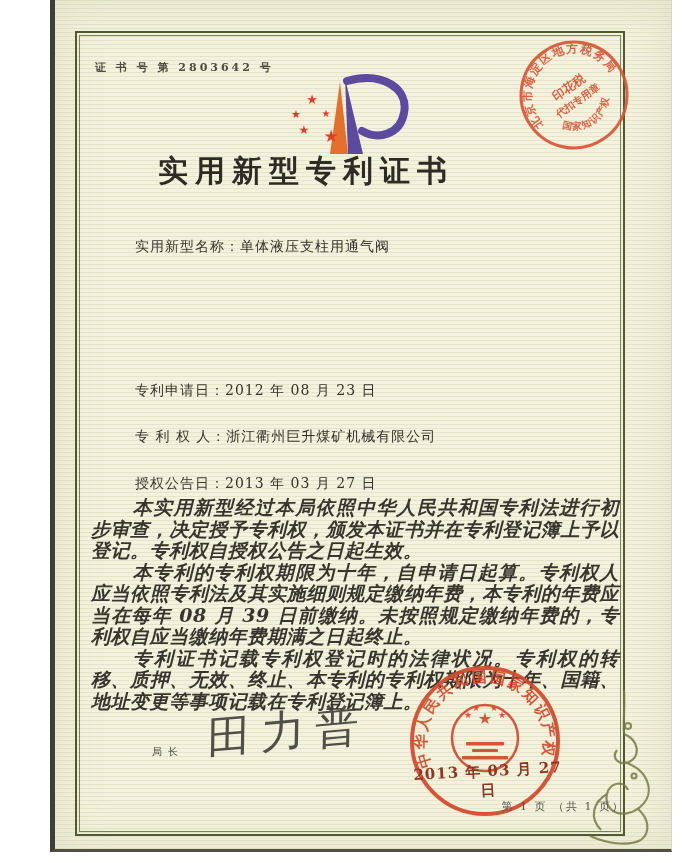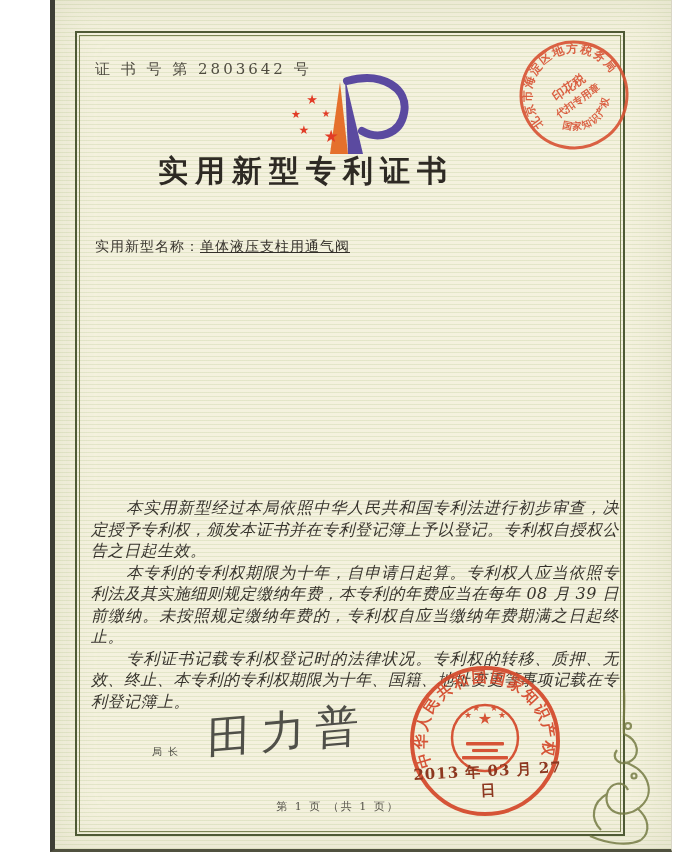--- a/index.html
+++ b/index.html
@@ -23,42 +23,42 @@
   
   .frame {
     position:absolute; left:20px; top:31px; width:550px; height:805px;
     border:2px solid #4f5a35;
   }
   .frame::after {
     content:""; position:absolute; inset:2px; border:1px solid #7c8454;
   }
   .cert-no {
     position:absolute; left:40px; top:60px;
-    font-size:15px; letter-spacing:3px; color:#4f4c41;
+    font-size:11px; letter-spacing:3px; color:#4f4c41;font-weight:bold;
   }
   .logo { position:absolute; left:227px; top:74px; width:130px; height:84px; }
   .title {
     position:absolute; left:20px; top:151px; width:462px; text-align:center;
     font-size:30px; font-weight:700; letter-spacing:7px; color:#2e2a24;
   }
   .tax-stamp {
     position:absolute; left:462px; top:38px; width:114px; height:114px;
     transform:rotate(-35deg); opacity:.9;
   }
   .field-row {
     position:absolute; left:40px; width:510px;
     font-size:14px; color:#36332c; letter-spacing:1px; white-space:nowrap;
   }
   .r1{top:238px} .r2{top:294px} .r3{top:337px} .r4{top:382px} .r5{top:428px} .r6{top:475px}
-  .field-row .lbl { color:#3a372f; }
-  .field-row .val { color:#34312a;text-decoration:underline; }
+  .field-row .lbl { color:#3a372f;margin-left:40px; }
+  .field-row .val { color:#34312a; }
   .body-text {
     position:absolute; left:36px; top:497px; width:528px;
-    font-size:16px; line-height:21.5px; text-align:justify;
-    font-style:italic; color:#38352e; letter-spacing:0.5px;
+    font-size:19px; line-height:21.5px; text-align:justify;
+    font-style:italic; color:#38352e; letter-spacing:0.5px;font-weight:bold;
   }
   .body-text p { margin:0; text-indent:2.2em; }
   .signer-title {
     position:absolute; left:97px; top:745px;
     font-size:10px; letter-spacing:6px; color:#45453c;
   }
   .signature-name {
     position:absolute; left:152px; top:702px;
     font-size:44px; letter-spacing:10px; color:#3a3a35;
     font-family:"DejaVu Sans","Liberation Sans",sans-serif;
@@ -67,21 +67,21 @@
   .office-seal {
     position:absolute; left:351px; top:662px; width:158px; height:158px; opacity:.93;
   }
   .seal-date {
     position:absolute; left:352px; top:762px; width:162px; text-align:center;
     font-size:15px; font-weight:700; color:#8d3820; letter-spacing:1px;
     transform:rotate(-3deg); z-index:5;
   }
   .flourish { position:absolute; left:523px; top:690px; width:100px; height:158px; }
   .footer {
-    position:absolute; left:8px; top:799px; width:550px; text-align:center;
+    position:absolute; left:20px; top:799px; width:550px; text-align:right;
     font-size:11px; letter-spacing:2px; color:#55534a;
   }
 </style>
 </head>
 <body>
 
 <div class="scan">
 
   <div class="frame"></div>
 
@@ -111,20 +111,29 @@
     </text>
     <text font-size="9.5" fill="#d85233" letter-spacing="1" font-weight="bold">
       <textPath href="#taxBottom">国家知识产权局</textPath>
     </text>
     <text x="56" y="51" font-size="12" fill="#d85233" text-anchor="middle" font-weight="bold">印花税</text>
     <text x="56" y="66" font-size="10" fill="#d85233" text-anchor="middle" font-weight="bold">代扣专用章</text>
   </svg>
 
   <div class="field-row r1">
     <span class="lbl">实用新型名称：</span><span class="val">单体液压支柱用通气阀</span>
+  </div>
+  <div class="field-row r4">
+    <span class="lbl">专利申请日：</span><span class="val">2012 年 08 月 23 日</span>
+  </div>
+  <div class="field-row r5">
+    <span class="lbl">专 利 权 人：</span><span class="val">浙江衢州巨升煤矿机械有限公司</span>
+  </div>
+  <div class="field-row r6">
+    <span class="lbl">授权公告日：</span><span class="val">2013 年 03 月 27 日</span>
   </div>
 
   <div class="body-text">
     <p>本实用新型经过本局依照中华人民共和国专利法进行初步审查，决定授予专利权，颁发本证书并在专利登记簿上予以登记。专利权自授权公告之日起生效。</p>
     <p>本专利的专利权期限为十年，自申请日起算。专利权人应当依照专利法及其实施细则规定缴纳年费，本专利的年费应当在每年 08 月 39 日前缴纳。未按照规定缴纳年费的，专利权自应当缴纳年费期满之日起终止。</p>
     <p>专利证书记载专利权登记时的法律状况。专利权的转移、质押、无效、终止、本专利的专利权期限为十年、国籍、地址变更等事项记载在专利登记簿上。</p>
   </div>
 
   <div class="signer-title">局长</div>
   <div class="signature-name">田力普</div>

